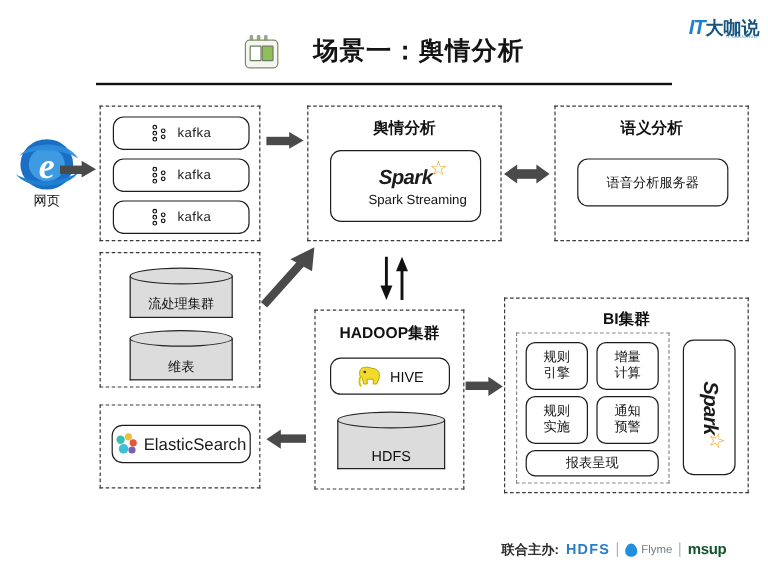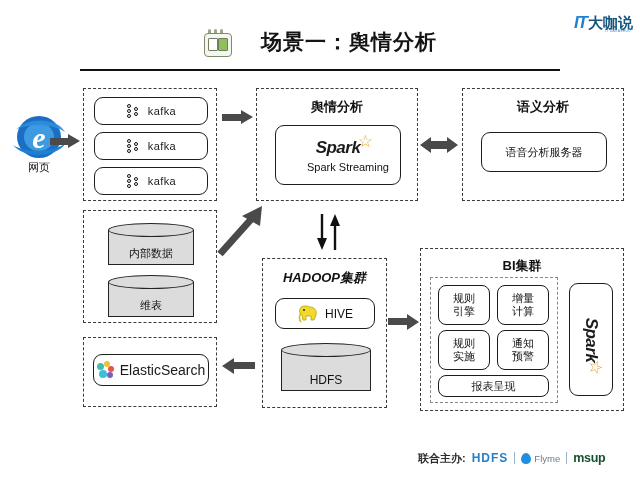--- a/index.html
+++ b/index.html
@@ -160,21 +160,21 @@
 
   <div class="arrow" style="left:222px;top:110px;width:32px;height:14px;">
     <div class="ar-shaft" style="left:0;top:4px;width:20px;height:7px;"></div>
     <div class="ar-head" style="left:19px;top:0px;border-top:7px solid transparent;border-bottom:7px solid transparent;border-left:12px solid #4a4a4a;"></div>
   </div>
 
   <div class="abs dashed" style="left:83px;top:210px;width:134px;height:113px;">
     <div class="cyl" style="left:24px;top:12px;width:86px;height:42px;">
       <div class="bod"></div>
         <div class="top"></div>
-      <div class="lbl">内部数据</div>
+      <div class="lbl">流处理集群</div>
     </div>
     <div class="cyl" style="left:24px;top:64px;width:86px;height:42px;">
       <div class="bod"></div>
         <div class="top"></div>
       <div class="lbl">维表</div>
     </div>
   </div>
 
   <div class="arrow" style="left:214px;top:198px;width:56px;height:62px;">
     <svg width="56" height="62" viewBox="0 0 56 62">
@@ -223,21 +223,21 @@
   <div class="arrow" style="left:316px;top:212px;width:26px;height:40px;">
     <svg width="26" height="40" viewBox="0 0 26 40">
       <line x1="6" y1="2" x2="6" y2="30" stroke="#111" stroke-width="2.4"></line>
       <polygon points="6,38 1,26 11,26" fill="#111"></polygon>
       <line x1="19" y1="38" x2="19" y2="10" stroke="#111" stroke-width="2.4"></line>
       <polygon points="19,2 14,14 24,14" fill="#111"></polygon>
     </svg>
   </div>
 
   <div class="abs dashed" style="left:262px;top:258px;width:125px;height:150px;">
-    <div class="grp-title" style="top:10px;font-size:13px;font-style:italic;">HADOOP集群</div>
+    <div class="grp-title" style="top:10px;font-size:13px;">HADOOP集群</div>
     <div class="rbox abs" style="left:12px;top:39px;width:100px;height:31px;">
       <span class="hive-glyph">
         <svg width="22" height="20" viewBox="0 0 22 20">
           <path d="M3 5 C3 2 9 1 13 3 C18 3 20 7 19 11 L17 16 L14 16 L14 12 L9 12 L9 16 L6 16 L5 11 C3 10 2 8 3 5 Z" fill="#f2d92e" stroke="#b8a500" stroke-width="0.8"></path>
           <circle cx="7" cy="6" r="1.1" fill="#333"></circle>
           <path d="M4 9 C2 12 2 16 4 18" stroke="#d8c000" stroke-width="1.6" fill="none"></path>
         </svg>
       </span>
       <span style="font-size:12px;color:#111;">HIVE</span>
     </div>

